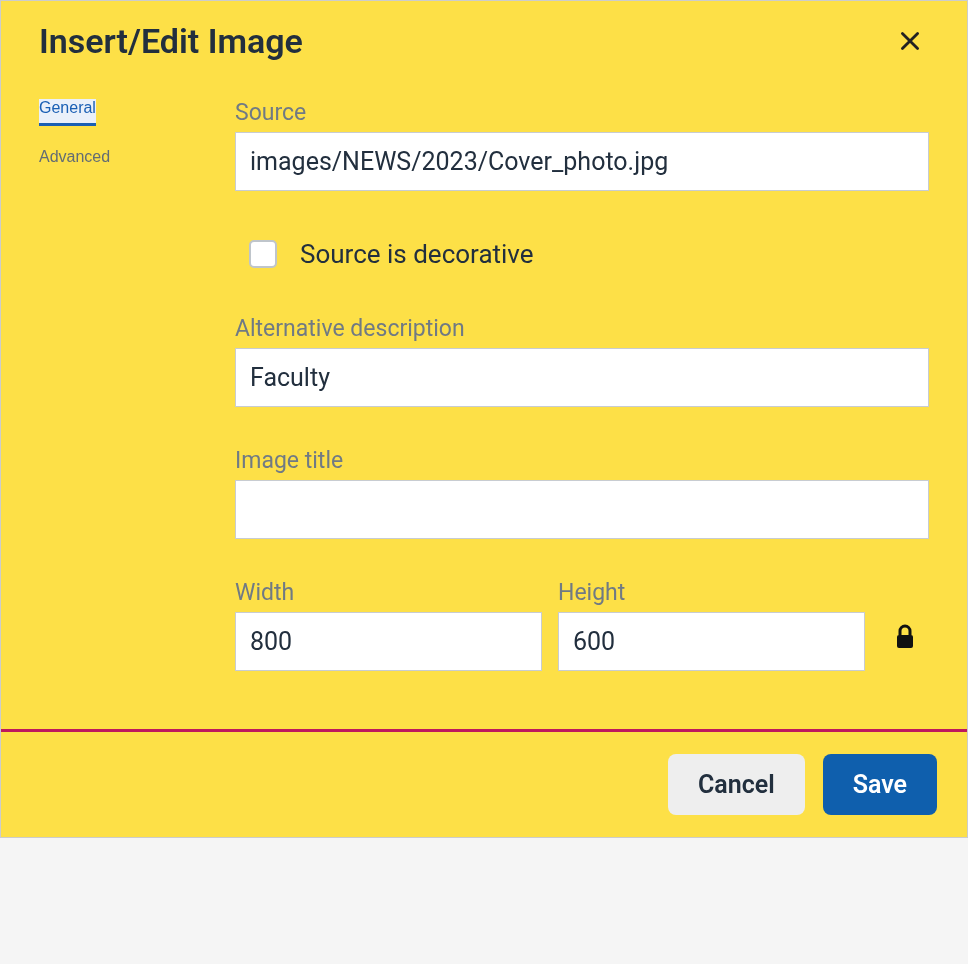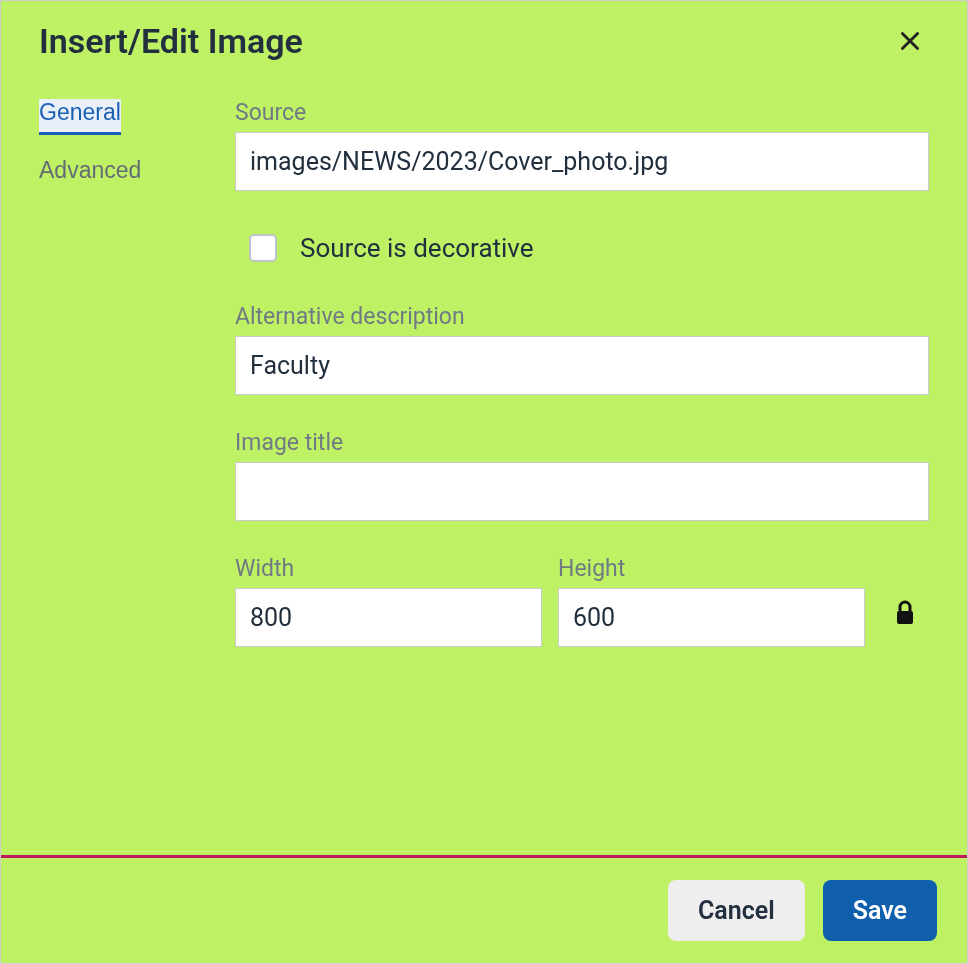--- a/index.html
+++ b/index.html
@@ -4,22 +4,22 @@
 <style>
   * { box-sizing: border-box; }
   html, body {
     margin: 0; padding: 0;
     font-family: -apple-system, BlinkMacSystemFont, "Segoe UI", Roboto, sans-serif;
     background: #f5f5f5;
     color: #222f3e;
   }
   .dialog {
     width: 968px;
-    height: 964px;
-    background: #bef264;
+    height: 838px;
+    background: #fde047;
     border: 1px solid #ccc;
     display: flex;
     flex-direction: column;
     position: relative;
   }
   .dialog-header {
     display: flex;
     align-items: center;
     justify-content: space-between;
     padding: 20px 38px 10px 38px;
@@ -47,21 +47,21 @@
     overflow: hidden;
   }
   .tabs {
     width: 160px;
     flex-shrink: 0;
     display: flex;
     flex-direction: column;
     gap: 22px;
   }
   .tab {
-    font-size: 23px;
+    font-size: 16px;
     background: none;
     border: none;
     padding: 0 0 6px 0;
     text-align: left;
     cursor: pointer;
     color: #636c74;
     width: fit-content;
   }
   .tab.active {
     color: #1a5fb4;
@@ -146,21 +146,21 @@
     font-family: inherit;
   }
   .btn-cancel {
     background: #eeeeee;
     color: #222f3e;
   }
   .btn-save {
     background: #0f5fad;
     color: #fff;
   }
-  .group { margin-bottom: 18px; }
+  .group { margin-bottom: 24px; }
 </style>
 </head>
 <body>
 
 <div class="dialog">
 
   <div class="dialog-header">
     <div class="dialog-title">Insert/Edit Image</div>
     <button class="close-btn">
       <svg viewBox="0 0 24 24">

